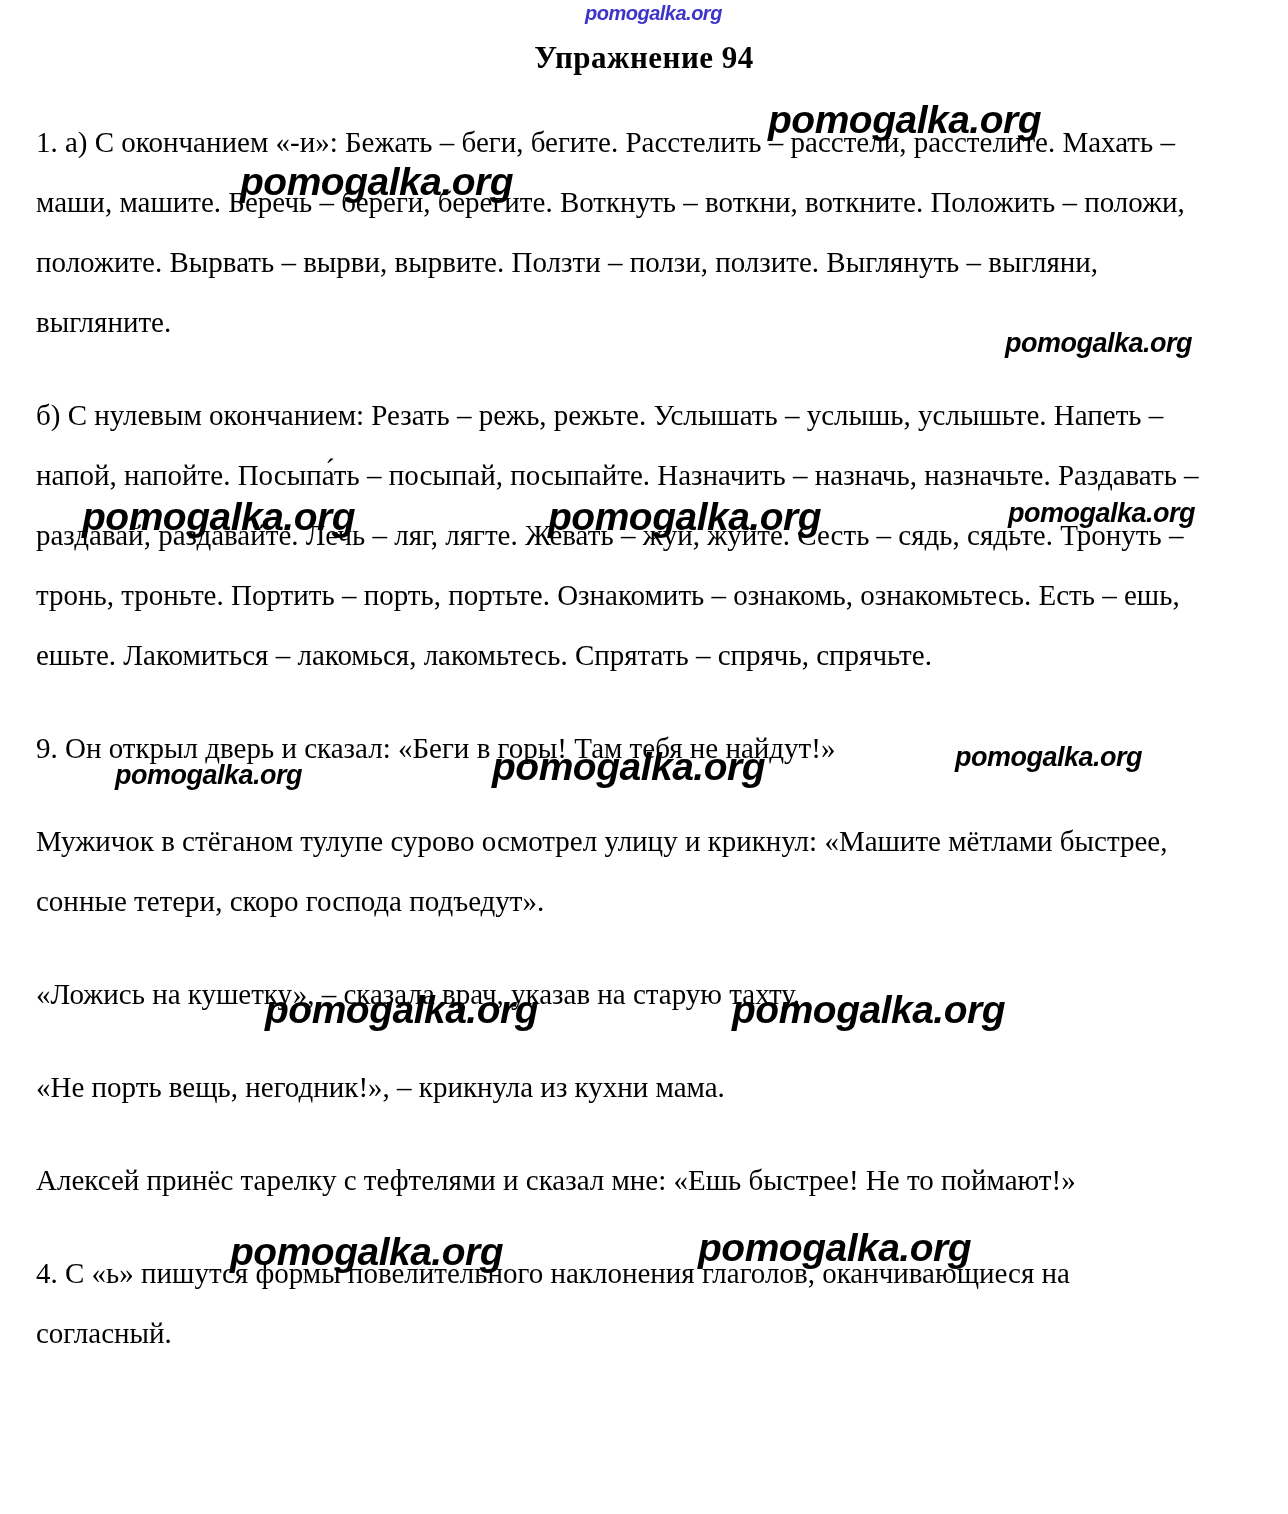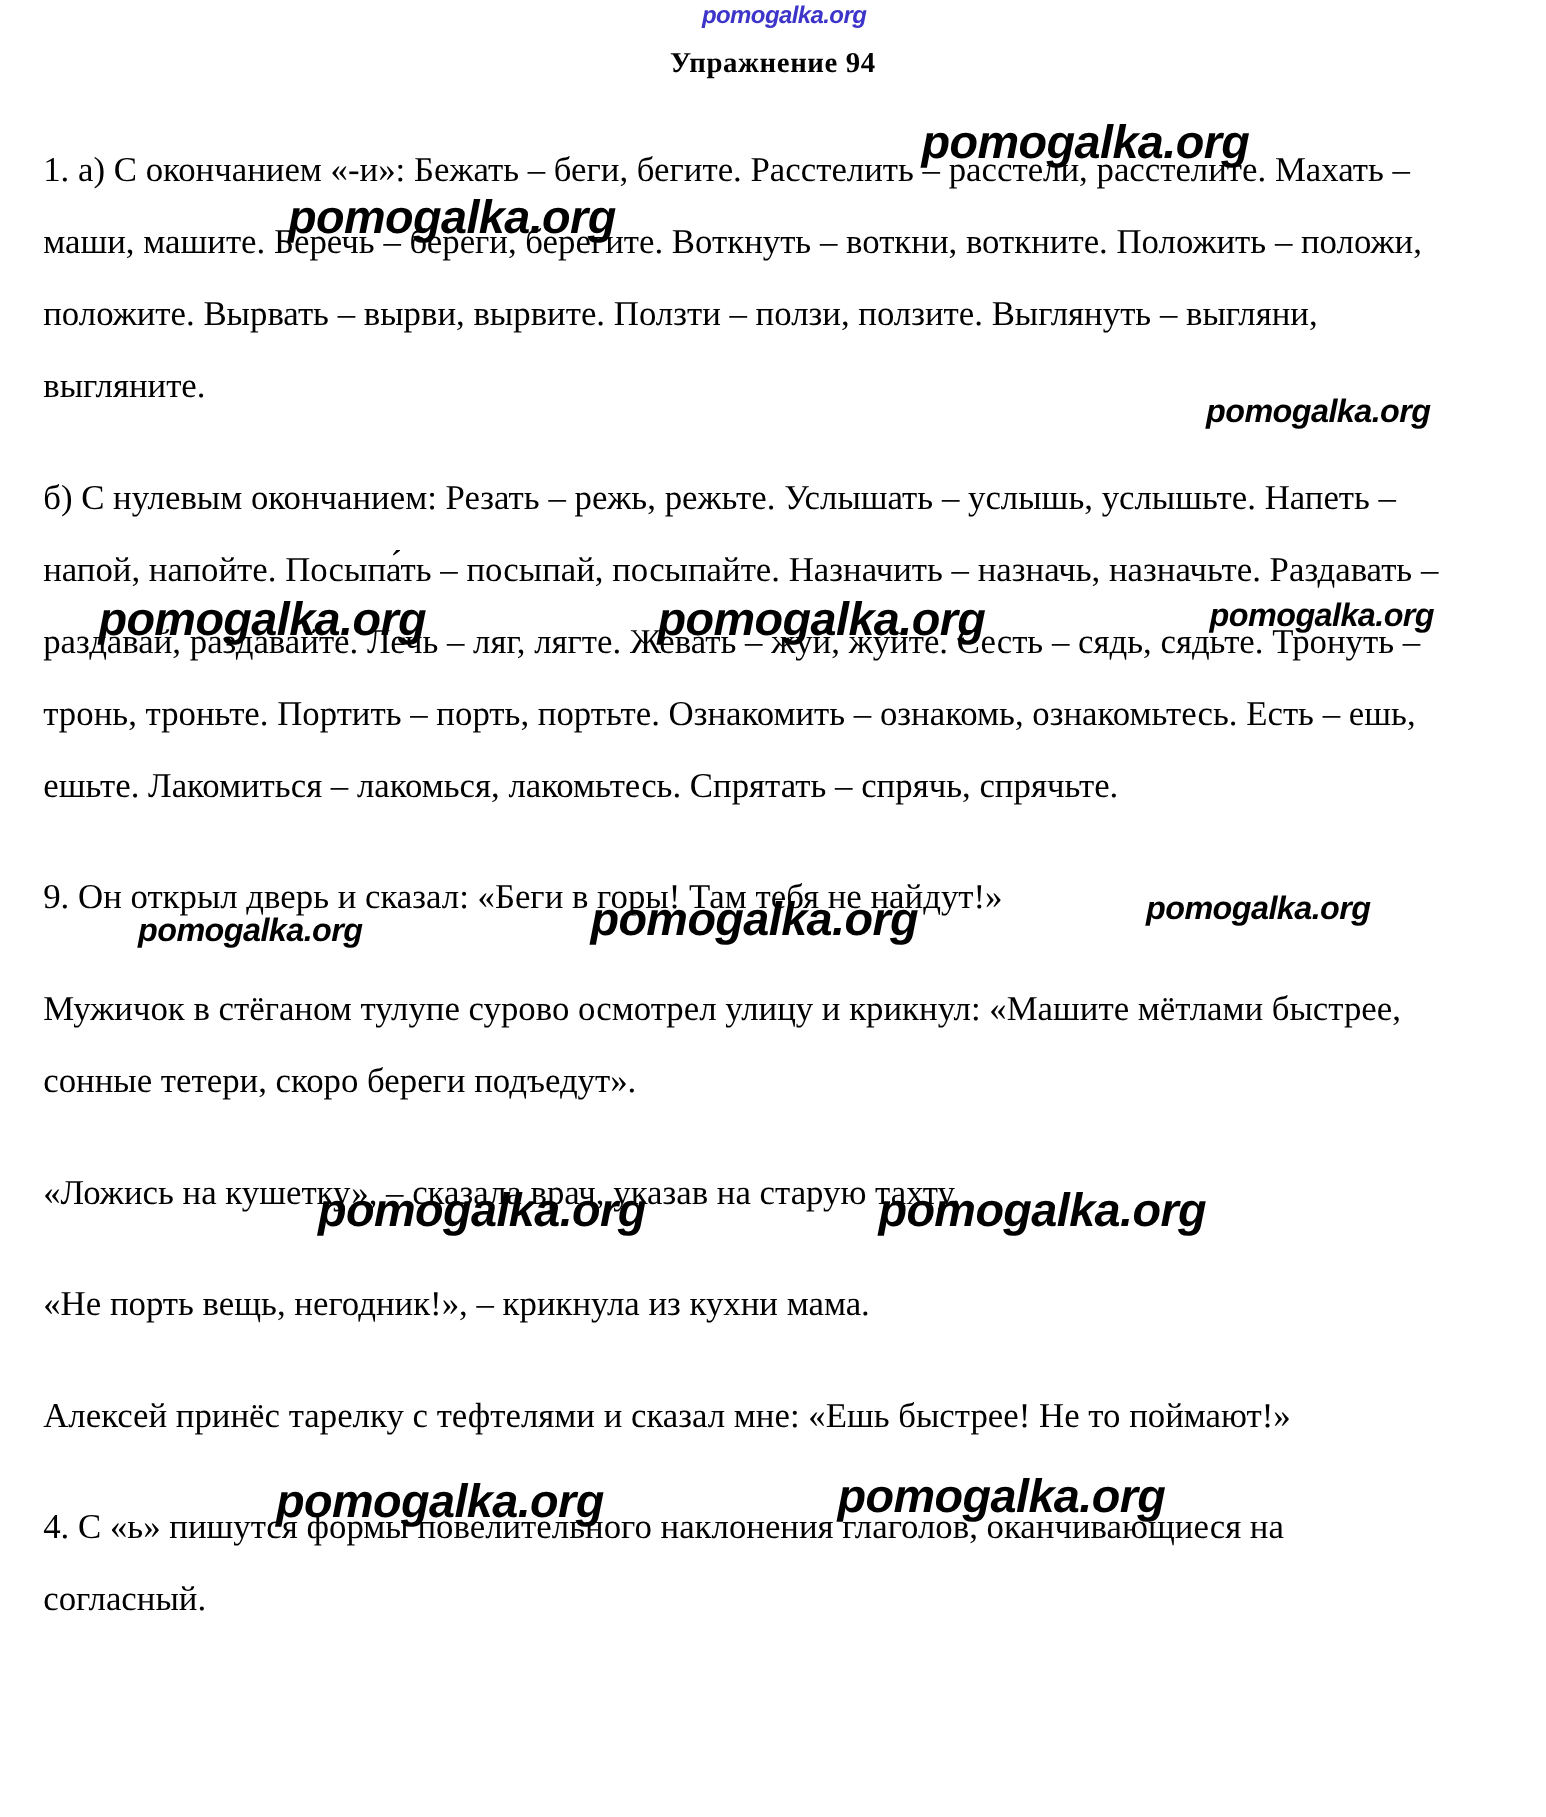--- a/index.html
+++ b/index.html
@@ -20,21 +20,21 @@
     width: 1288px;
     height: 1514px;
     background: #ffffff;
   }
   .title {
     position: absolute;
     top: 40px;
     left: 0;
     width: 100%;
     text-align: center;
-    font-size: 24px;
+    font-size: 31px;
     font-weight: bold;
     margin: 0;
     letter-spacing: 0.5px;
   }
   .body-text {
     position: absolute;
     top: 112px;
     left: 36px;
     width: 1163px;
     font-size: 29px;
@@ -65,21 +65,21 @@
 <body>
 
 <div class="page">
 
   <h1 class="title">Упражнение 94</h1>
 
   <div class="body-text">
     <p>1. а) С окончанием «-и»: Бежать – беги, бегите. Расстелить – расстели, расстелите. Махать – маши, машите. Беречь – береги, берегите. Воткнуть – воткни, воткните. Положить – положи, положите. Вырвать – вырви, вырвите. Ползти – ползи, ползите. Выглянуть – выгляни, выгляните.</p>
     <p>б) С нулевым окончанием: Резать – режь, режьте. Услышать – услышь, услышьте. Напеть – напой, напойте. Посыпа́ть – посыпай, посыпайте. Назначить – назначь, назначьте. Раздавать – раздавай, раздавайте. Лечь – ляг, лягте. Жевать – жуй, жуйте. Сесть – сядь, сядьте. Тронуть – тронь, троньте. Портить – порть, портьте. Ознакомить – ознакомь, ознакомьтесь. Есть – ешь, ешьте. Лакомиться – лакомься, лакомьтесь. Спрятать – спрячь, спрячьте.</p>
     <p>9. Он открыл дверь и сказал: «Беги в горы! Там тебя не найдут!»</p>
-    <p>Мужичок в стёганом тулупе сурово осмотрел улицу и крикнул: «Машите мётлами быстрее, сонные тетери, скоро береги подъедут».</p>
+    <p>Мужичок в стёганом тулупе сурово осмотрел улицу и крикнул: «Машите мётлами быстрее, сонные тетери, скоро господа подъедут».</p>
     <p>«Ложись на кушетку», – сказала врач, указав на старую тахту.</p>
     <p>«Не порть вещь, негодник!», – крикнула из кухни мама.</p>
     <p>Алексей принёс тарелку с тефтелями и сказал мне: «Ешь быстрее! Не то поймают!»</p>
     <p>4. С «ь» пишутся формы повелительного наклонения глаголов, оканчивающиеся на согласный.</p>
   </div>
 
   <div class="wm wm-top" style="left:585px; top:2px;">pomogalka.org</div>
   <div class="wm wm-lg" style="left:768px; top:98px;">pomogalka.org</div>
   <div class="wm wm-lg" style="left:240px; top:160px;">pomogalka.org</div>
   <div class="wm wm-sm" style="left:1005px; top:328px;">pomogalka.org</div>

